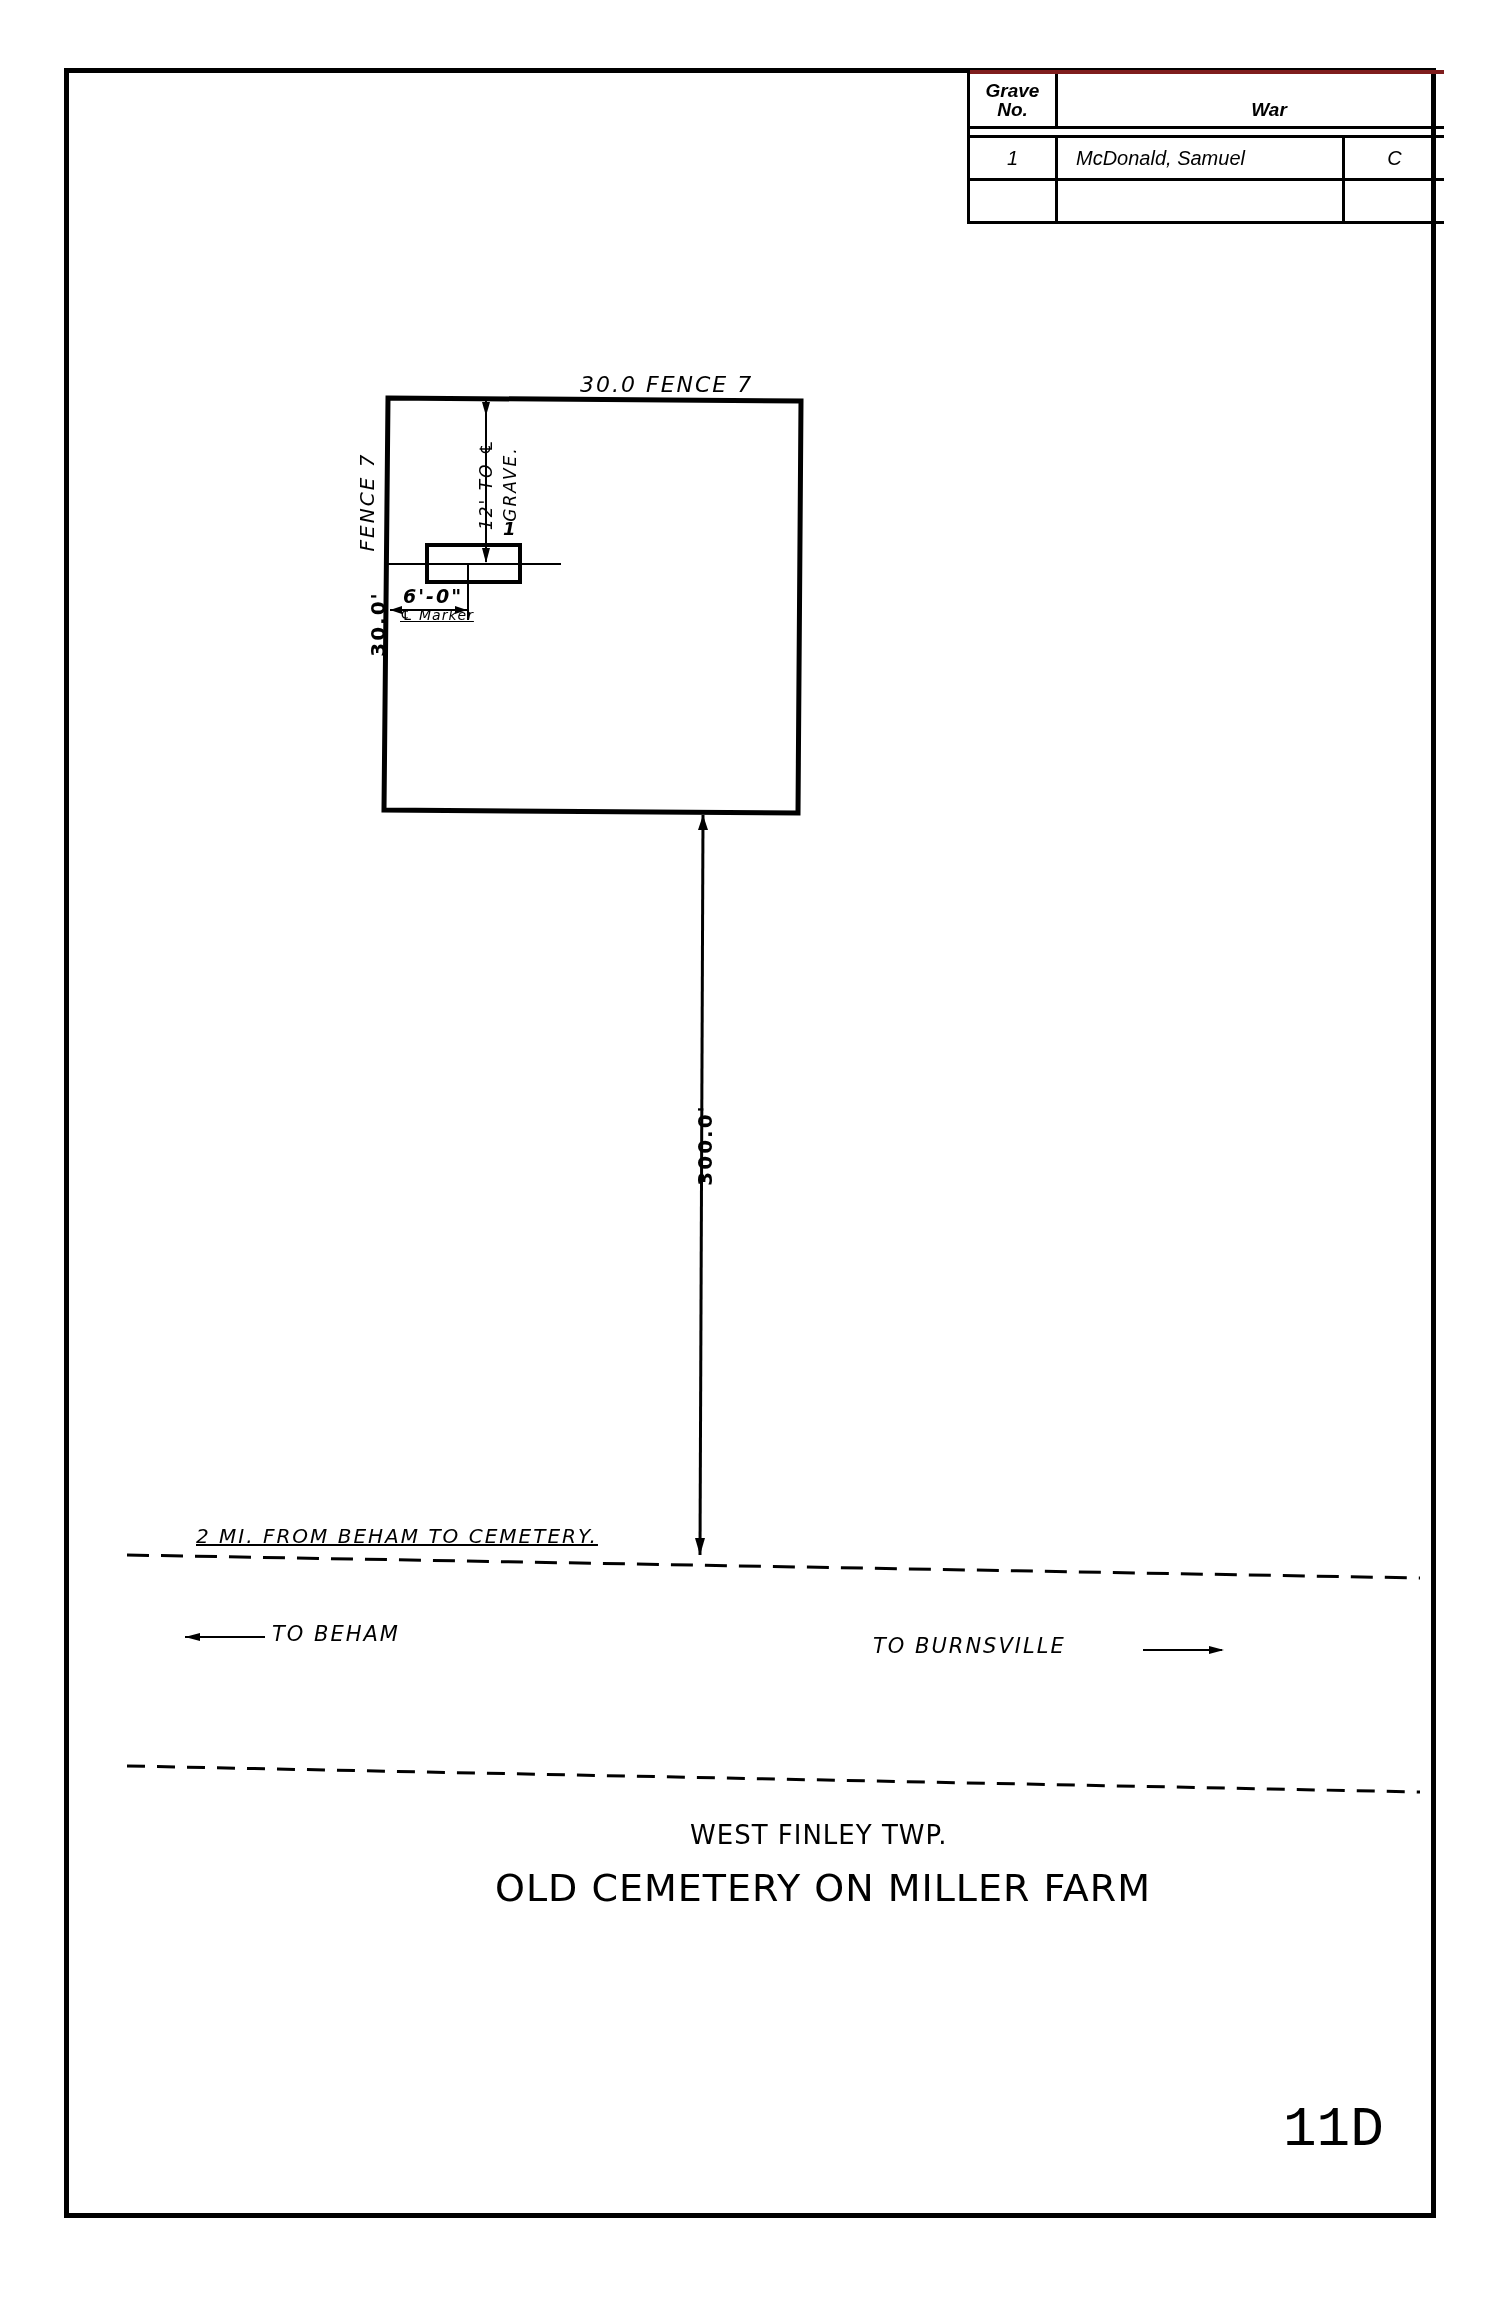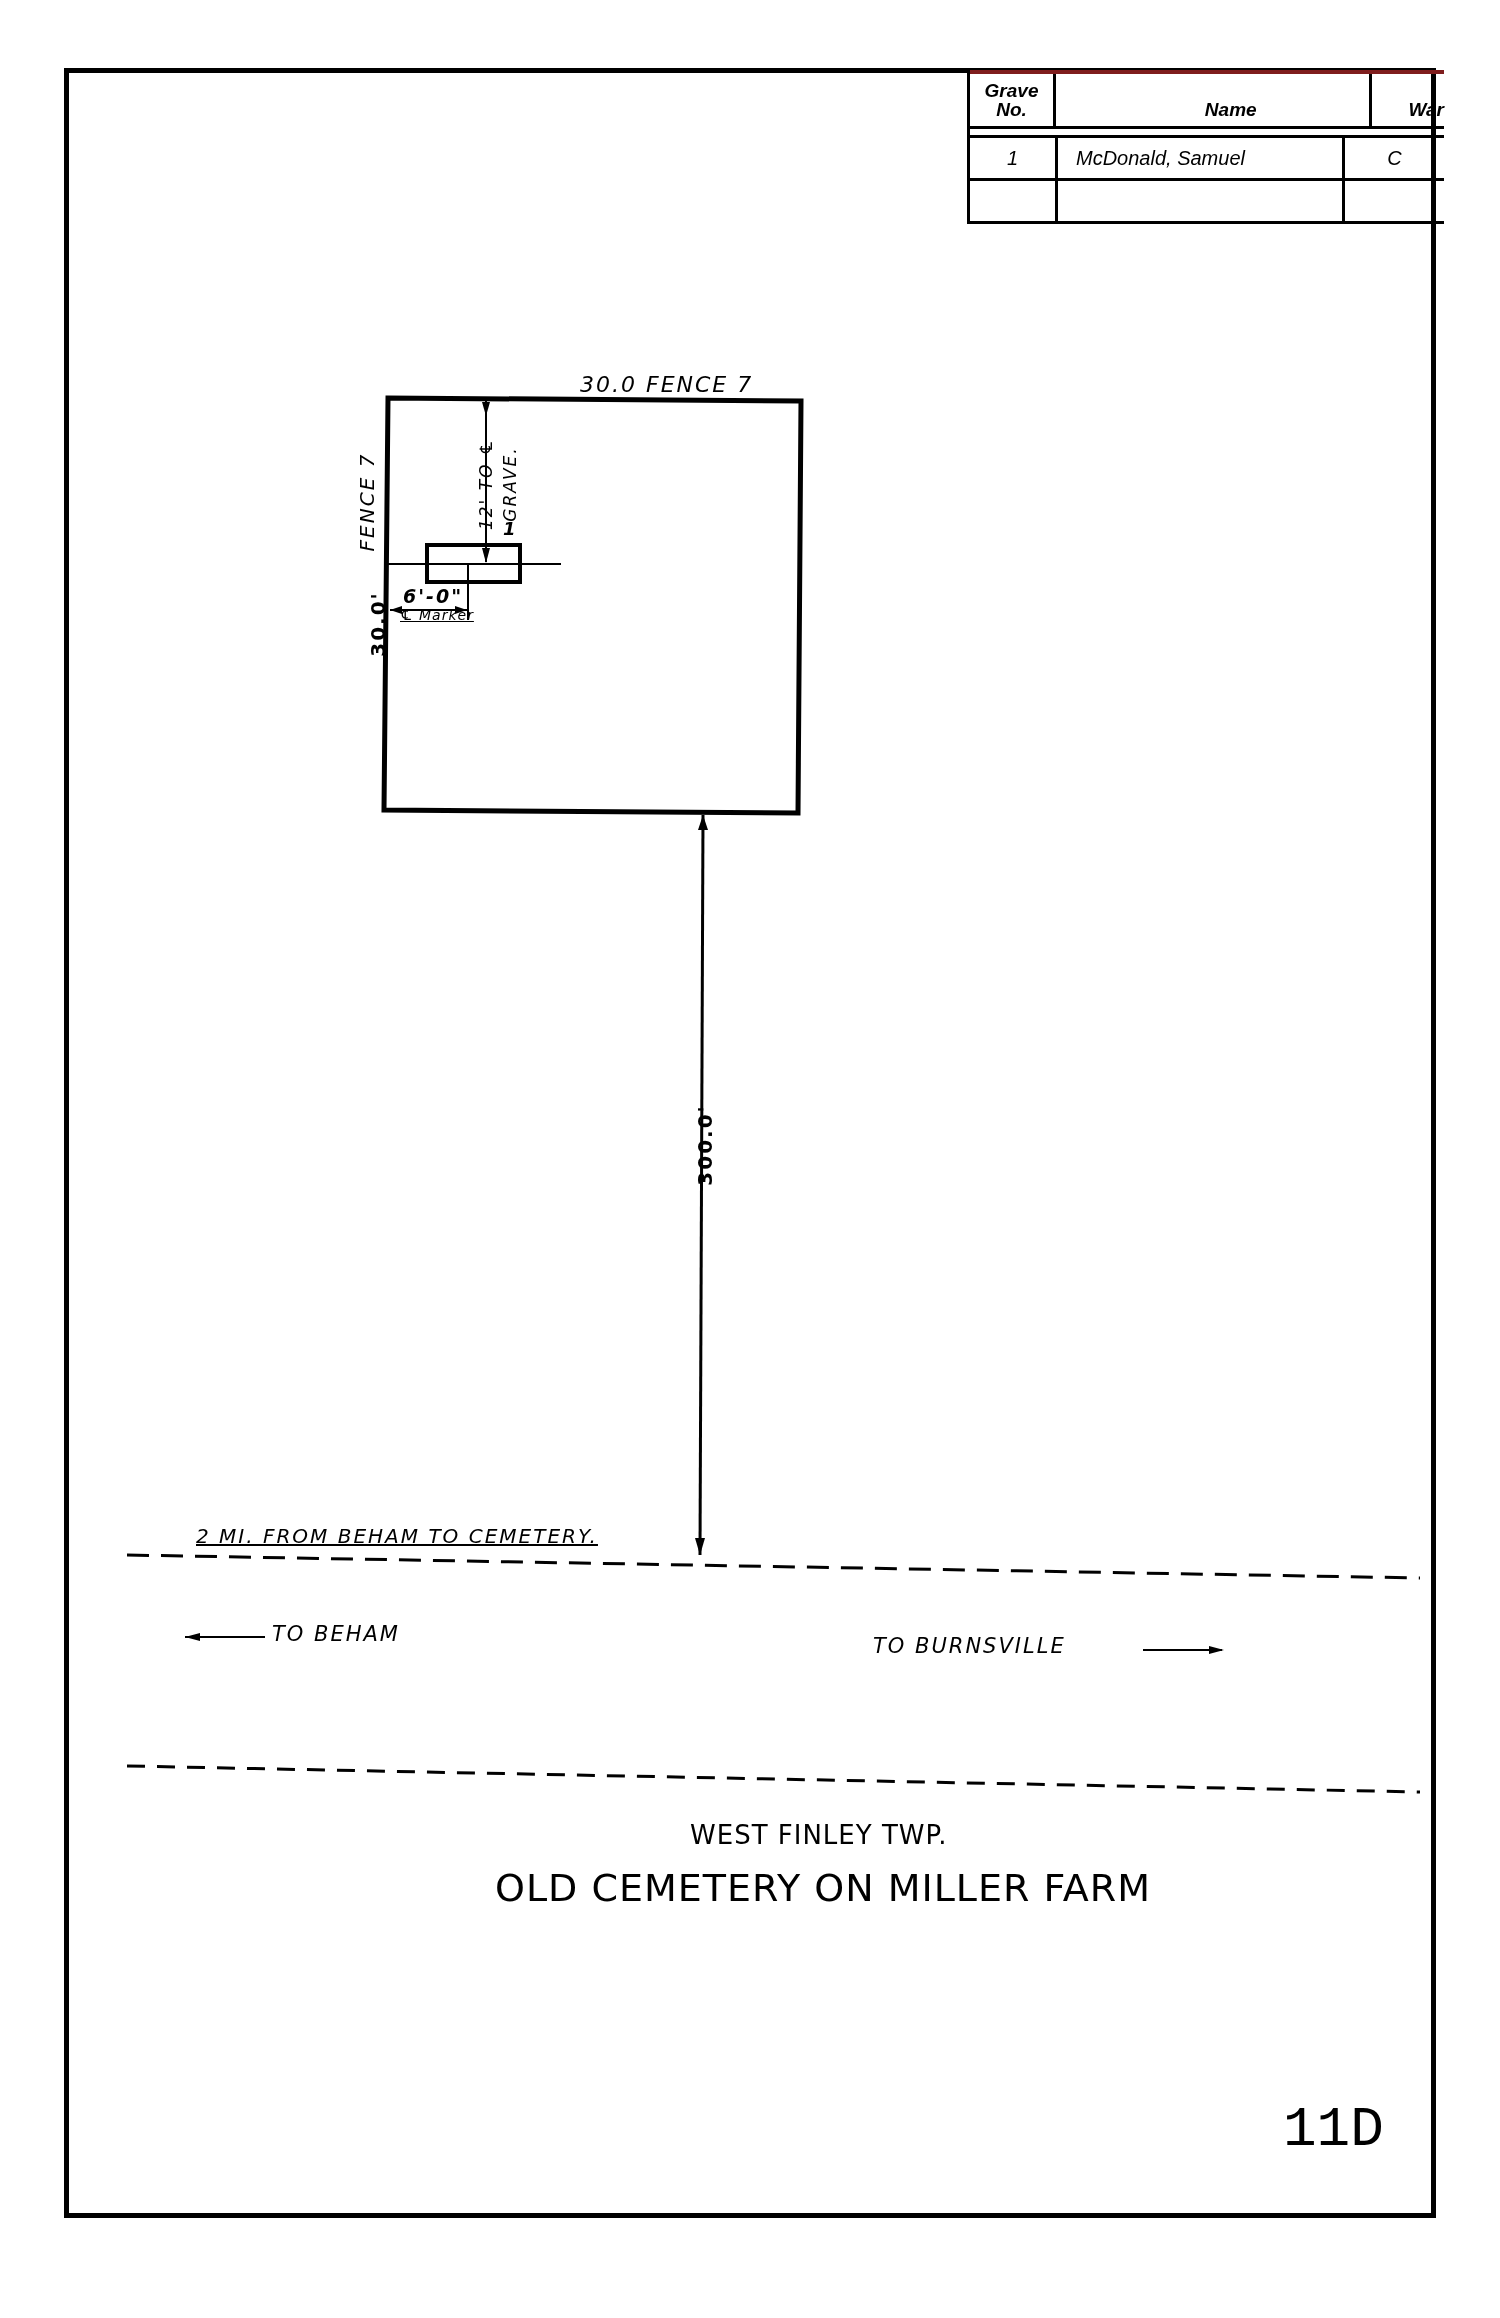--- a/index.html
+++ b/index.html
@@ -29,23 +29,20 @@
   </style>
 </head>
 <body>
 
 <div class="sheet"></div>
 
 <div class="grave-table">
   <div class="gt-row gt-header" style="border-top:4px solid #7f1d1d;gap:36px;">
     <div class="gt-cell c-no">
       <span style="display:block;width:60px;">Grave No.</span>
-    </div>
-    <div class="gt-cell c-name name">
-      <span>Name</span>
     </div>
     <div class="gt-cell c-war war">
       <span>War</span>
     </div>
   </div>
   <div class="gt-dbl"></div>
   <div class="gt-row gt-body sep">
     <div class="gt-cell c-no">1</div>
     <div class="gt-cell c-name">McDonald, Samuel</div>
     <div class="gt-cell c-war">C</div>

